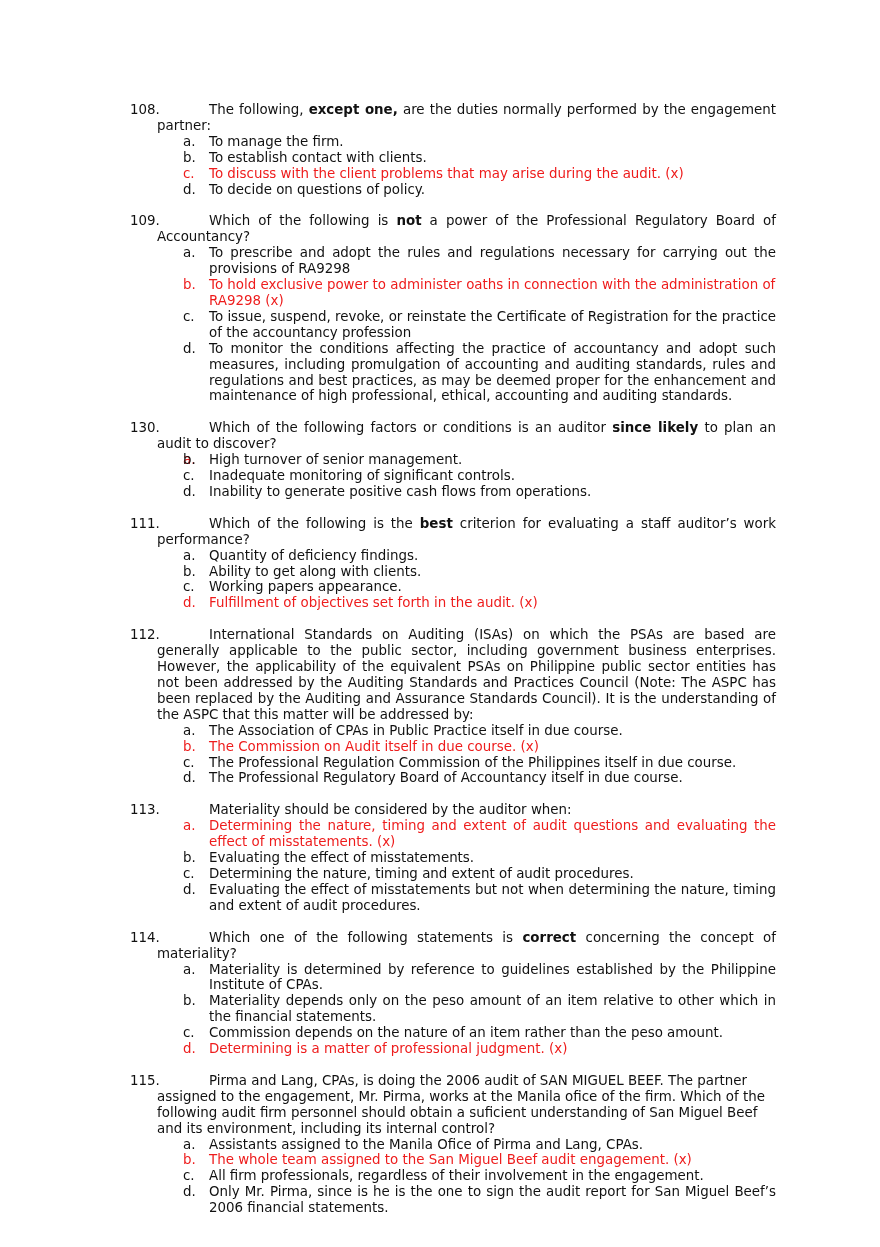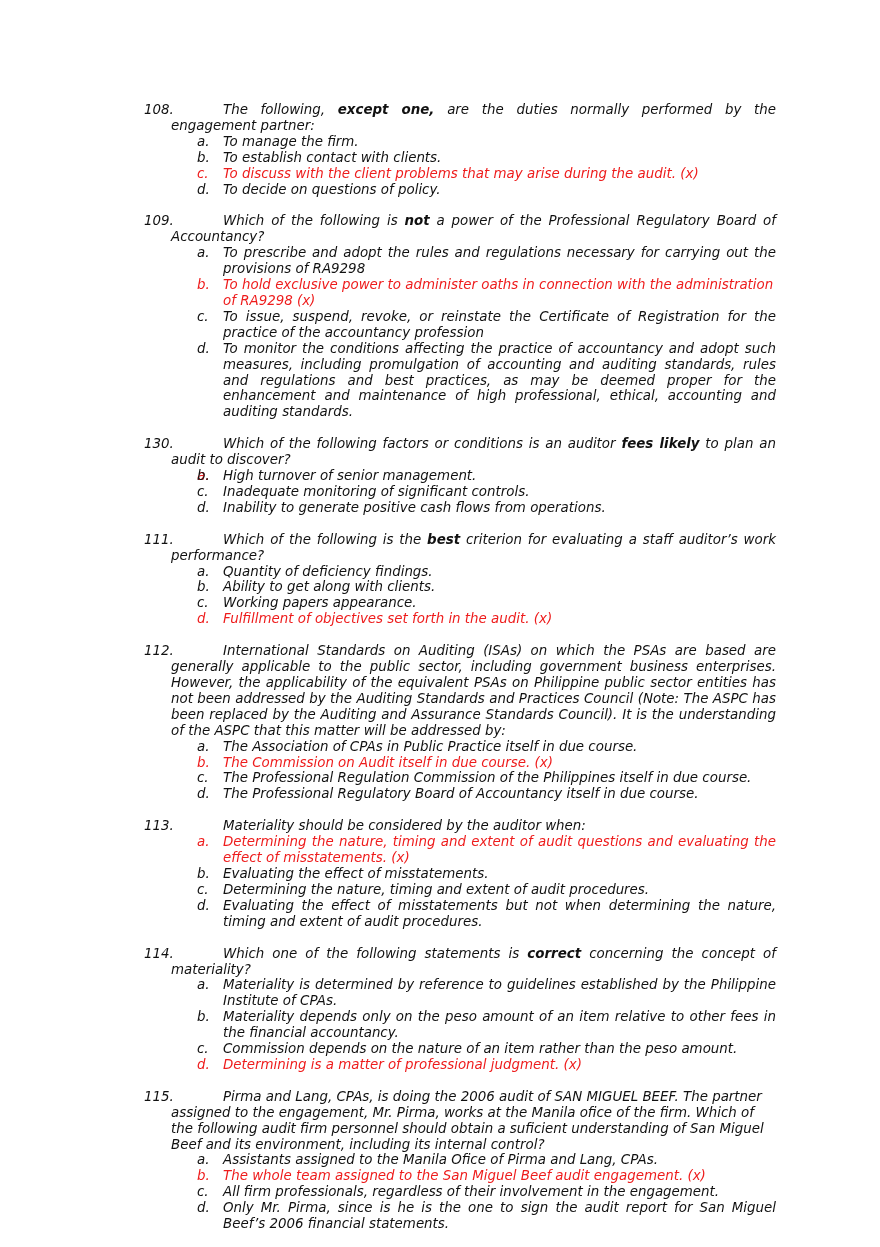--- a/index.html
+++ b/index.html
@@ -16,22 +16,21 @@
       font-size: 13.4px;
       color: #111111;
     }
     #page {
       position: absolute;
       left: 128px;
       top: 102px;
       width: 648px;
     }
     .question {
-      margin: 0 0 16px 16px;
-      font-style: italic;
+      margin: 0 0 16px 2px;
     }
     .stem {
       position: relative;
       line-height: 15.9px;
       text-align: justify;
       padding-left: 27px;
       text-indent: 52px;
       margin: 0;
     }
     .qnum {
@@ -80,21 +79,21 @@
     <p class="stem"><span class="qnum">109.</span><span>Which of the following is </span><b>not</b><span> a power of the Professional Regulatory Board of Accountancy?</span></p>
     <ul class="options">
       <li class="option"><span class="letter">a.</span><span class="otext">To prescribe and adopt the rules and regulations necessary for carrying out the provisions of RA9298</span></li>
       <li class="option correct" style="margin-right: -14px; text-align: left; color: rgb(238, 28, 28);"><span class="letter">b.</span><span class="otext">To hold exclusive power to administer oaths in connection with the administration of RA9298 (x)</span></li>
       <li class="option"><span class="letter">c.</span><span class="otext">To issue, suspend, revoke, or reinstate the Certificate of Registration for the practice of the accountancy profession</span></li>
       <li class="option"><span class="letter">d.</span><span class="otext">To monitor the conditions affecting the practice of accountancy and adopt such measures, including promulgation of accounting and auditing standards, rules and regulations and best practices, as may be deemed proper for the enhancement and maintenance of high professional, ethical, accounting and auditing standards.</span></li>
     </ul>
   </div>
 
   <div class="question">
-    <p class="stem"><span class="qnum">130.</span><span>Which of the following factors or conditions is an auditor </span><b>fees likely</b><span> to plan an audit to discover?</span></p>
+    <p class="stem"><span class="qnum">130.</span><span>Which of the following factors or conditions is an auditor </span><b>since likely</b><span> to plan an audit to discover?</span></p>
     <ul class="options">
       <li class="option correct" style="color: rgb(238, 28, 28);"><span class="letter">a.</span></li>
       <li class="option"><span class="letter">b.</span><span class="otext">High turnover of senior management.</span></li>
       <li class="option"><span class="letter">c.</span><span class="otext">Inadequate monitoring of significant controls.</span></li>
       <li class="option"><span class="letter">d.</span><span class="otext">Inability to generate positive cash flows from operations.</span></li>
     </ul>
   </div>
 
   <div class="question">
     <p class="stem"><span class="qnum">111.</span><span>Which of the following is the </span><b>best</b><span> criterion for evaluating a staff auditor’s work performance?</span></p>
@@ -123,21 +122,21 @@
       <li class="option"><span class="letter">b.</span><span class="otext">Evaluating the effect of misstatements.</span></li>
       <li class="option"><span class="letter">c.</span><span class="otext">Determining the nature, timing and extent of audit procedures.</span></li>
       <li class="option"><span class="letter">d.</span><span class="otext">Evaluating the effect of misstatements but not when determining the nature, timing and extent of audit procedures.</span></li>
     </ul>
   </div>
 
   <div class="question">
     <p class="stem"><span class="qnum">114.</span><span>Which one of the following statements is </span><b>correct</b><span> concerning the concept of materiality?</span></p>
     <ul class="options">
       <li class="option"><span class="letter">a.</span><span class="otext">Materiality is determined by reference to guidelines established by the Philippine Institute of CPAs.</span></li>
-      <li class="option"><span class="letter">b.</span><span class="otext">Materiality depends only on the peso amount of an item relative to other fees in the financial accountancy.</span></li>
+      <li class="option"><span class="letter">b.</span><span class="otext">Materiality depends only on the peso amount of an item relative to other which in the financial statements.</span></li>
       <li class="option"><span class="letter">c.</span><span class="otext">Commission depends on the nature of an item rather than the peso amount.</span></li>
       <li class="option correct" style="color: rgb(238, 28, 28);"><span class="letter">d.</span><span class="otext">Determining is a matter of professional judgment. (x)</span></li>
     </ul>
   </div>
 
   <div class="question">
     <p class="stem" style="text-align:left;"><span class="qnum">115.</span><span>Pirma and Lang, CPAs, is doing the 2006 audit of SAN MIGUEL BEEF.  The partner assigned to the engagement, Mr. Pirma, works at the Manila oﬁce of the firm.  Which of the following audit firm personnel should obtain a suﬁcient understanding of San Miguel Beef and its environment, including its internal control?</span><b></b><span></span></p>
     <ul class="options">
       <li class="option"><span class="letter">a.</span><span class="otext">Assistants assigned to the Manila Oﬁce of Pirma and Lang, CPAs.</span></li>
       <li class="option correct" style="color: rgb(238, 28, 28);"><span class="letter">b.</span><span class="otext">The whole team assigned to the San Miguel Beef audit engagement. (x)</span></li>

